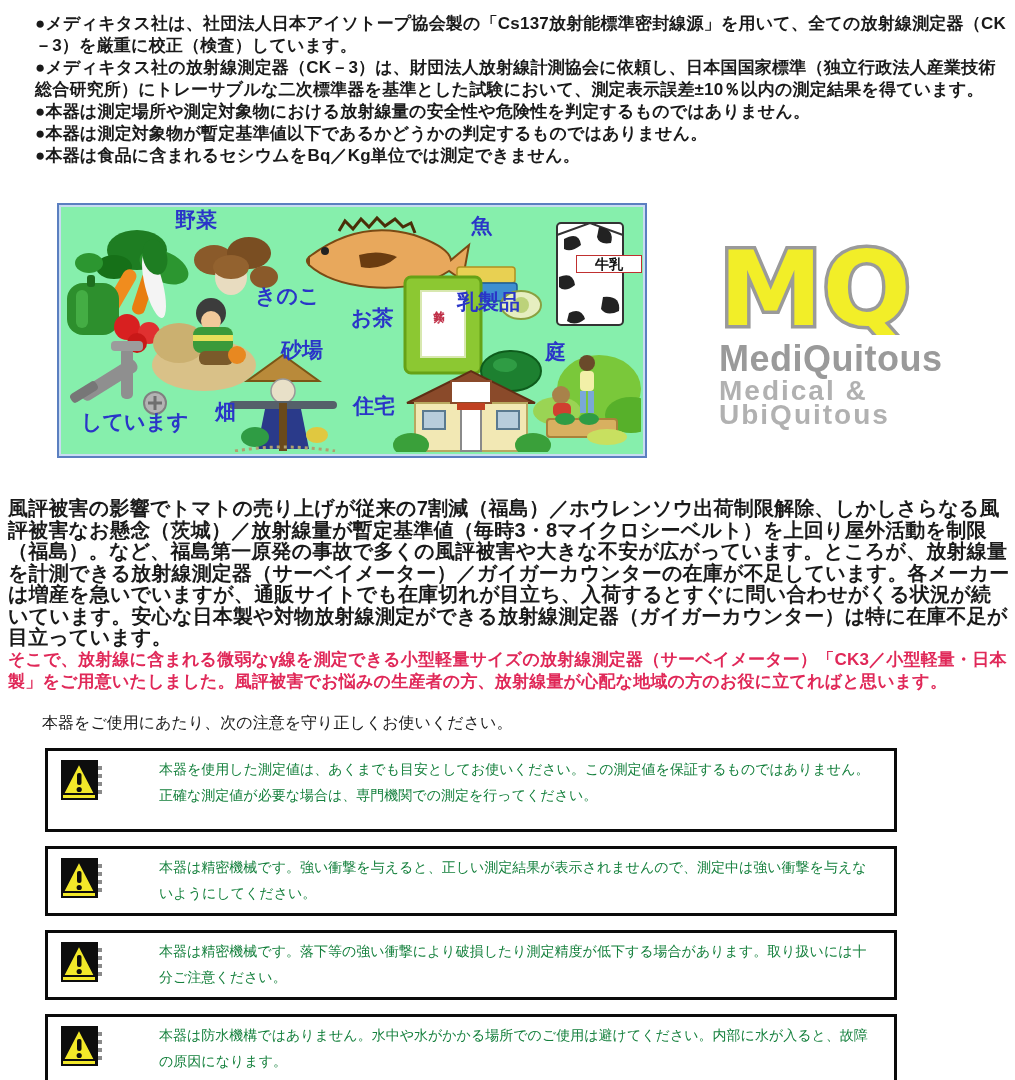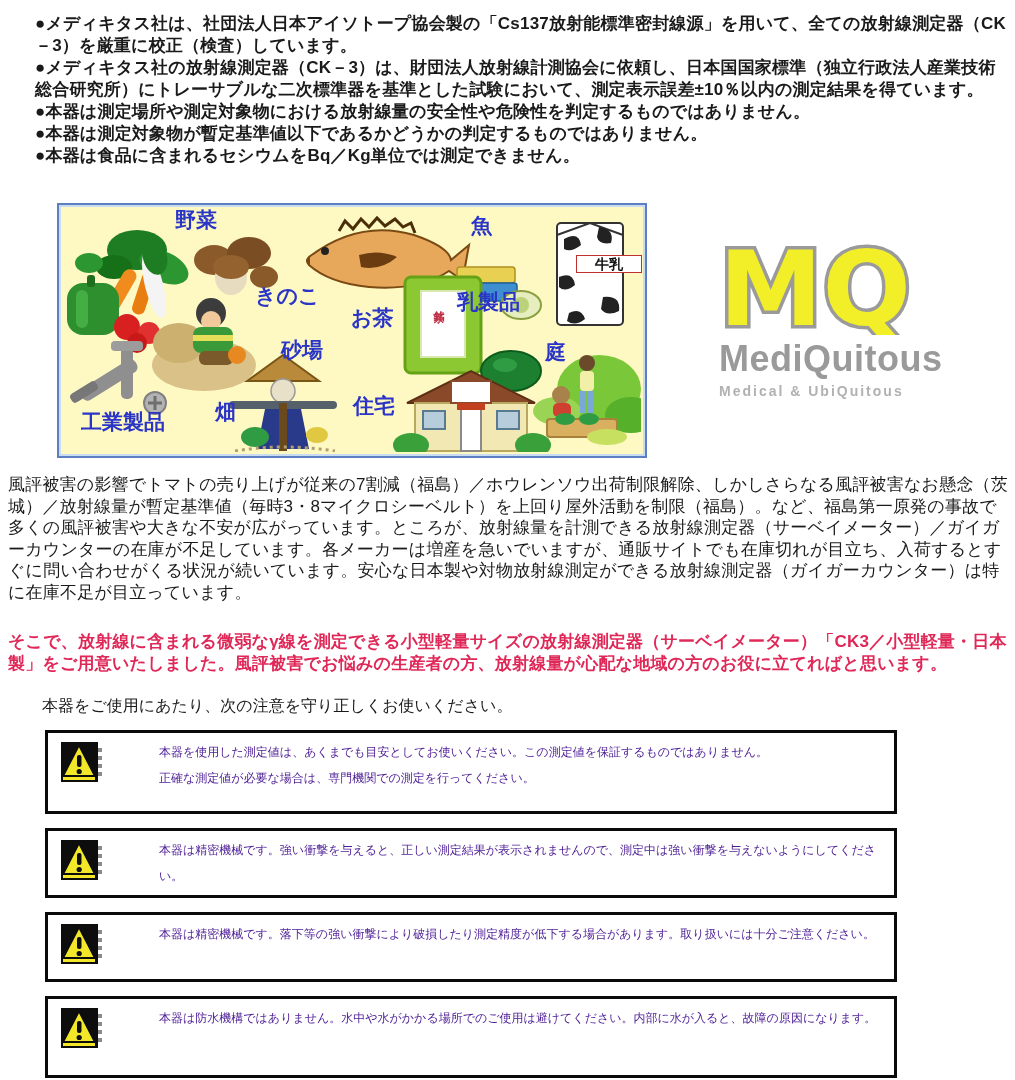--- a/index.html
+++ b/index.html
@@ -16,21 +16,21 @@
   .bullets{
     padding:13px 8px 0 35px;
     font-size:17px;line-height:22px;font-weight:bold;
     letter-spacing:.2px;
   }
   .bullet{margin:0;}
   
   .figure-row{display:flex;align-items:flex-start;margin:36px 0 0 57px;}
   .illustration{
     position:relative;width:586px;height:251px;flex:0 0 auto;
-    background:#fef9c3;
+    background:#86efac;
     border:2px solid #5b7fc0;
     box-shadow:inset 0 0 0 2px #c9dcf2;
   }
   .illustration svg{position:absolute;left:0;top:0;}
   .illu-label{
     position:absolute;font-weight:bold;color:#2a35c8;
     font-size:21px;line-height:21px;white-space:nowrap;
   }
   .milk-label{
     position:absolute;left:517px;top:50px;
@@ -42,55 +42,55 @@
     font-size:11px;font-weight:bold;color:#c03048;
     writing-mode:vertical-rl;letter-spacing:2px;line-height:12px;
   }
   
   .logo{margin:30px 0 0 72px;width:250px;flex:0 0 auto;}
   .logo-name{
     font-weight:bold;color:#9a9a9a;font-size:36px;line-height:36px;letter-spacing:.5px;
     margin-top:2px;
   }
   .logo-tagline{
-    font-weight:bold;color:#b1b1b1;font-size:14px;line-height:24px;letter-spacing:2px;
+    font-weight:bold;color:#b1b1b1;font-size:28px;line-height:24px;letter-spacing:2px;
     margin-top:2px;
   }
   
   .paragraph{
-    margin:16px 5px 0 8px;
-    font-size:17px;line-height:21.5px;font-weight:normal;letter-spacing:.2px;
+    margin:40px 5px 0 8px;
+    font-size:20px;line-height:21.5px;font-weight:bold;letter-spacing:.2px;
   }
   .highlight{
-    margin:28px 5px 0 8px;
+    margin:0 5px 0 8px;
     font-size:17px;line-height:22px;font-weight:bold;letter-spacing:.2px;
   }
   .usage-note{
     margin:21px 0 0 42px;
-    font-family:Liberation Sans, sans-serif;
+    font-family:Liberation Mono, monospace;
     font-size:16px;line-height:20px;
   }
   
   .warn-box{
     box-sizing:border-box;
     margin:14px 0 0 45px;width:852px;
     border:3px solid #0a0a0a;
     display:flex;align-items:flex-start;
     padding:6px 16px 6px 10px;
     background:#ffffff;
   }
   .warn-box.h1{min-height:84px;}
   .warn-box.h2{min-height:70px;}
   .warn-box.h3{min-height:70px;}
   .warn-box.h4{min-height:82px;}
   .warn-icon{flex:0 0 auto;margin:3px 0 0 3px;}
   .warn-text{
     margin-left:56px;flex:1 1 auto;
     font-family:"Liberation Serif","DejaVu Serif",serif;
-    font-size:12px;line-height:26px;color:#4c1d95;
+    font-size:14px;line-height:26px;color:#15803d;
   }
   .warn-text p{margin:0;}
 </style>
 </head>
 <body>
 
 <div class="page">
 
   <div class="bullets">
     <p class="bullet">●メディキタス社は、社団法人日本アイソトープ協会製の「Cs137放射能標準密封線源」を用いて、全ての放射線測定器（CK－3）を厳重に校正（検査）しています。</p>
@@ -224,21 +224,21 @@
 
       <div class="illu-label" style="left:116px;top:4px;">野菜</div>
       <div class="illu-label" style="left:196px;top:80px;">きのこ</div>
       <div class="illu-label" style="left:412px;top:10px;">魚</div>
       <div class="illu-label" style="left:398px;top:86px;">乳製品</div>
       <div class="illu-label" style="left:292px;top:102px;">お茶</div>
       <div class="illu-label" style="left:222px;top:134px;">砂場</div>
       <div class="illu-label" style="left:156px;top:196px;">畑</div>
       <div class="illu-label" style="left:294px;top:190px;text-align:right;">住宅</div>
       <div class="illu-label" style="left:486px;top:136px;">庭</div>
-      <div class="illu-label" style="left:22px;top:206px;">工業製品</div>
+      <div class="illu-label" style="left:22px;top:206px;">しています</div>
       <div class="milk-label">牛乳</div>
       <div class="tea-label">銘茶</div>
     </div>
 
     <div class="logo">
       <svg width="230" height="102" viewBox="0 0 230 102">
         <text x="0" y="92" font-family="DejaVu Sans, Liberation Sans, sans-serif" font-weight="bold" font-size="104" fill="#f2ee28" stroke="#9a9a9a" stroke-width="7" paint-order="stroke">MQ</text>
       </svg>
       <div class="logo-name">MediQuitous</div>
       <div class="logo-tagline">Medical &amp; UbiQuitous</div>

